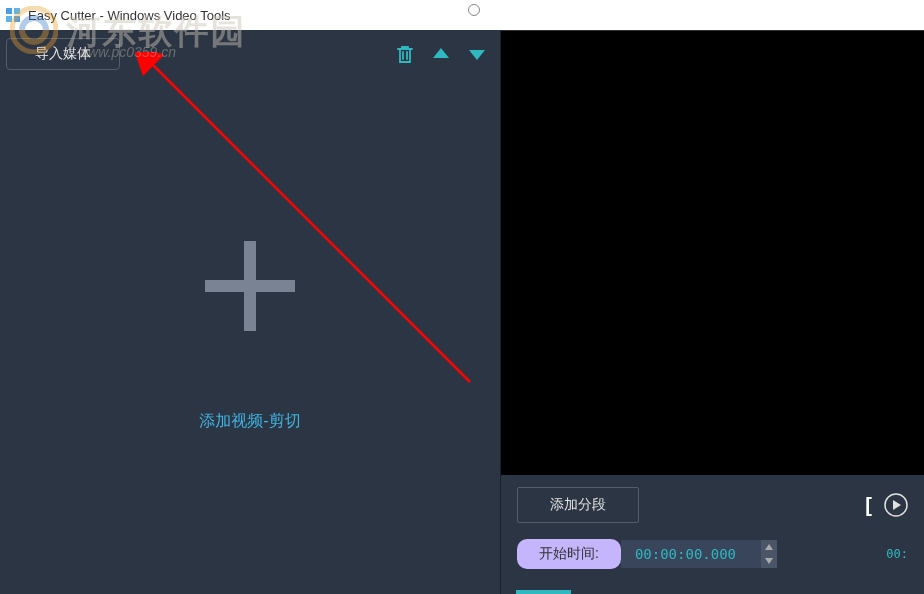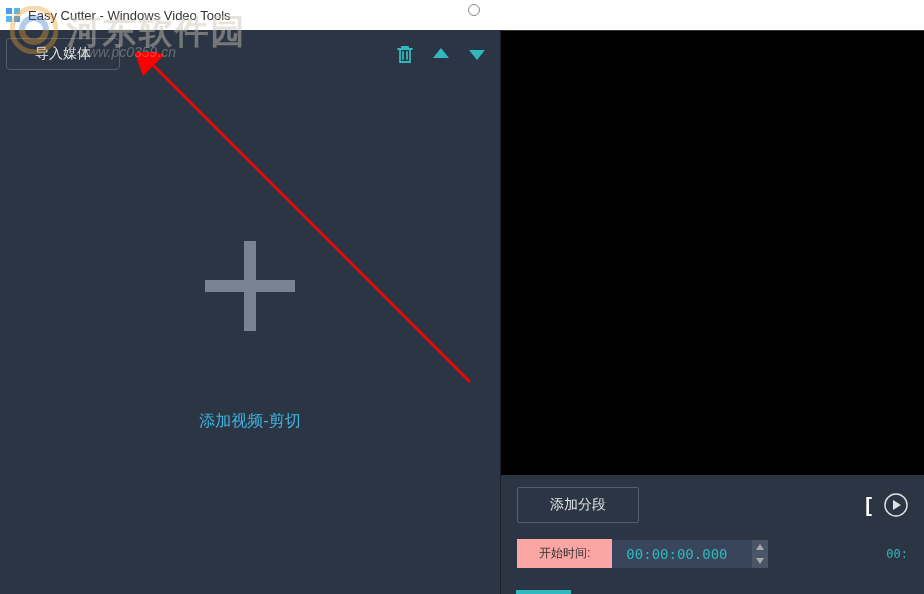--- a/index.html
+++ b/index.html
@@ -223,24 +223,25 @@
       top: 1px;
       left: 1px;
     }
     .controls-row3 {
       display: flex;
       align-items: center;
       gap: 0;
       margin-top: 4px;
     }
     .start-label {
-      background: #fca5a5;
+      background: #c4b5fd;
       color: #333;
       padding: 6px 22px;
-      font-size: 12px;
+      font-size: 14px;
+      border-radius: 10px;
     }
     .time-input {
       background: #39455a;
       color: #2fb8bf;
       padding: 6px 14px;
       font-size: 14px;
       border: none;
       width: 140px;
       font-family: monospace;
     }

